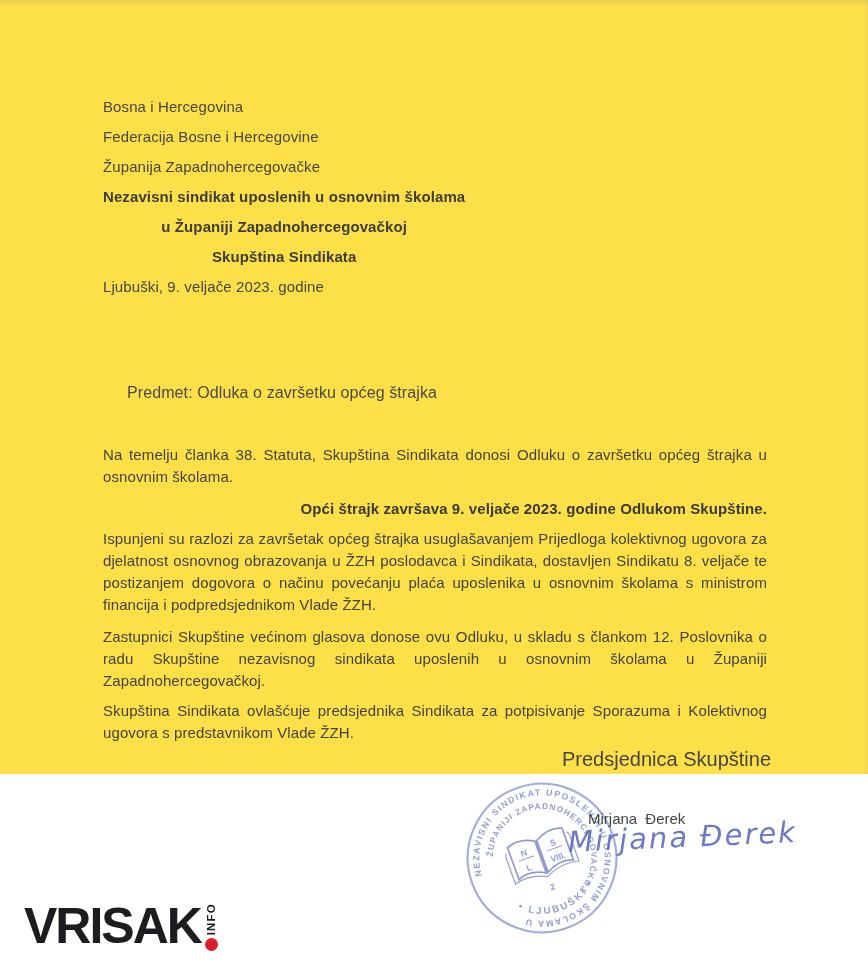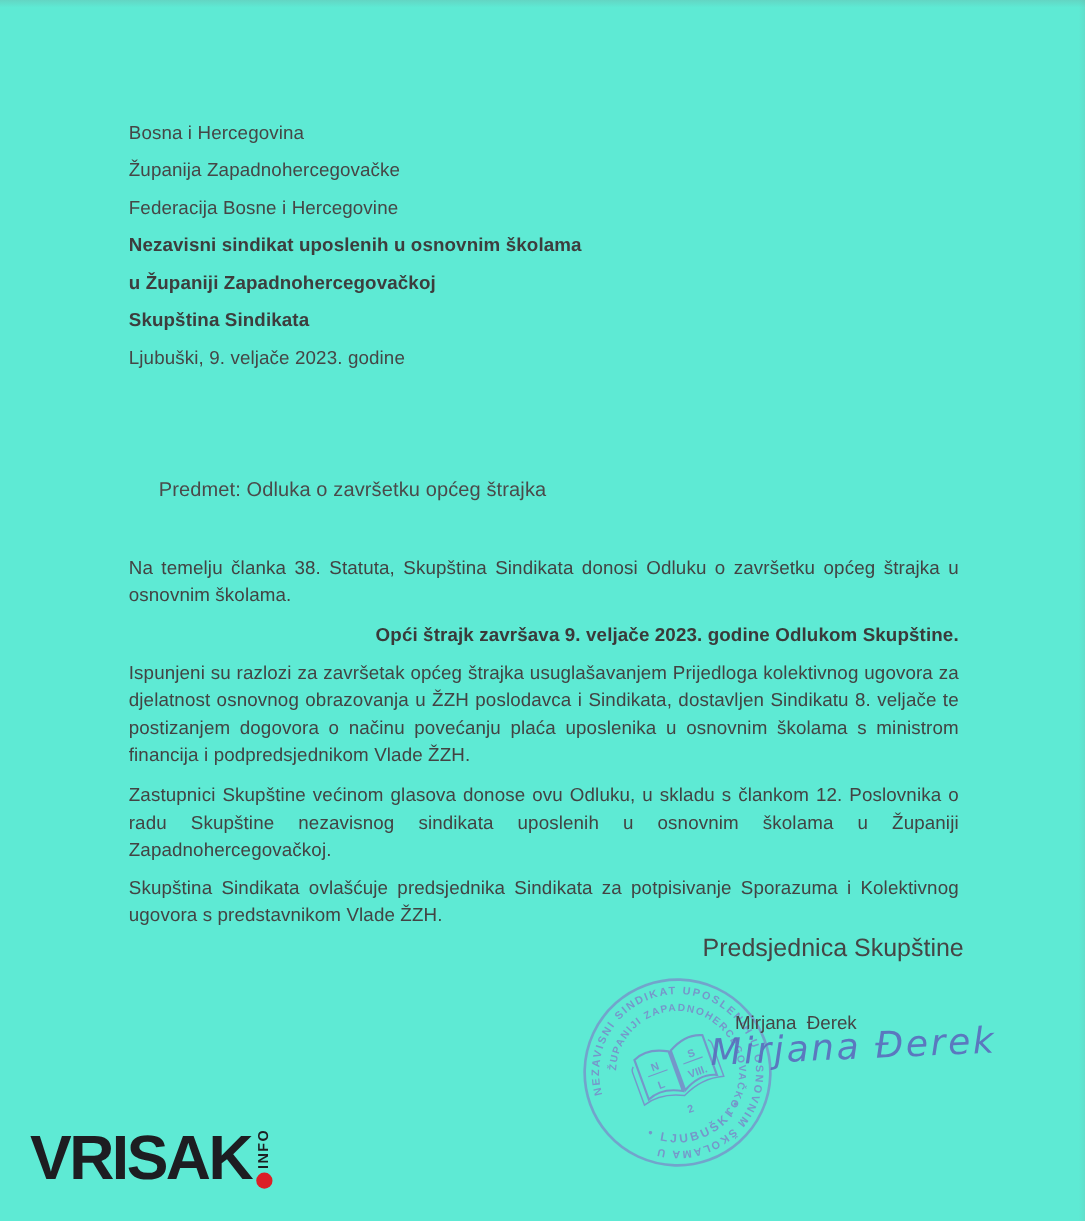--- a/index.html
+++ b/index.html
@@ -4,22 +4,22 @@
 <style>
   * { margin: 0; padding: 0; box-sizing: border-box; }
   html, body { background: #ffffff; }
   body {
     width: 868px; height: 977px;
     font-family: "Liberation Sans", sans-serif;
     overflow: hidden;
   }
   .page {
     position: relative;
-    width: 868px; height: 977px;
-    background: #5eead4;
+    width: 868px; height: 774px;
+    background: #fde047;
   }
   .page::before {
     content: "";
     position: absolute; left: 0; top: 0; right: 0; height: 6px;
     background: linear-gradient(to bottom, rgba(120,120,120,0.18), rgba(120,120,120,0));
     pointer-events: none;
   }
   .page::after {
     content: "";
     position: absolute; right: 0; top: 0; bottom: 0; width: 5px;
@@ -32,21 +32,21 @@
     position: absolute; left: 103px; top: 92px;
     color: #464646;
     font-size: 15px;
   }
   .doc-header .hline {
     height: 30px;
     line-height: 30px;
     white-space: nowrap;
     letter-spacing: 0.1px;
   }
-  .doc-header .hline.bold { font-weight: bold; color: #3d3d3d; }
+  .doc-header .hline.bold { font-weight: bold; color: #3d3d3d; text-align: center; }
 
   
   .subject {
     position: absolute; left: 103px; top: 384px;
     font-size: 16px; color: #4a4a4a;
     letter-spacing: 0.1px;
     margin-left: 24px;
   }
 
   
@@ -138,22 +138,22 @@
   .book-letter { font-size: 9px; font-weight: 700; }
   .stamp-number { font-size: 9px; font-weight: 700; }
 </style>
 </head>
 <body>
 
 <div class="page">
 
   <div class="doc-header">
     <div class="hline">Bosna i Hercegovina</div>
+    <div class="hline">Federacija Bosne i Hercegovine</div>
     <div class="hline">Županija Zapadnohercegovačke</div>
-    <div class="hline">Federacija Bosne i Hercegovine</div>
     <div class="hline bold">Nezavisni sindikat uposlenih u osnovnim školama</div>
     <div class="hline bold">u Županiji Zapadnohercegovačkoj</div>
     <div class="hline bold">Skupština Sindikata</div>
     <div class="hline">Ljubuški, 9. veljače 2023. godine</div>
   </div>
 
   <div class="subject">Predmet: Odluka o završetku općeg štrajka</div>
 
   <div class="body-text">
     <p>Na temelju članka 38. Statuta, Skupština Sindikata donosi Odluku o završetku općeg štrajka u osnovnim školama.</p>

